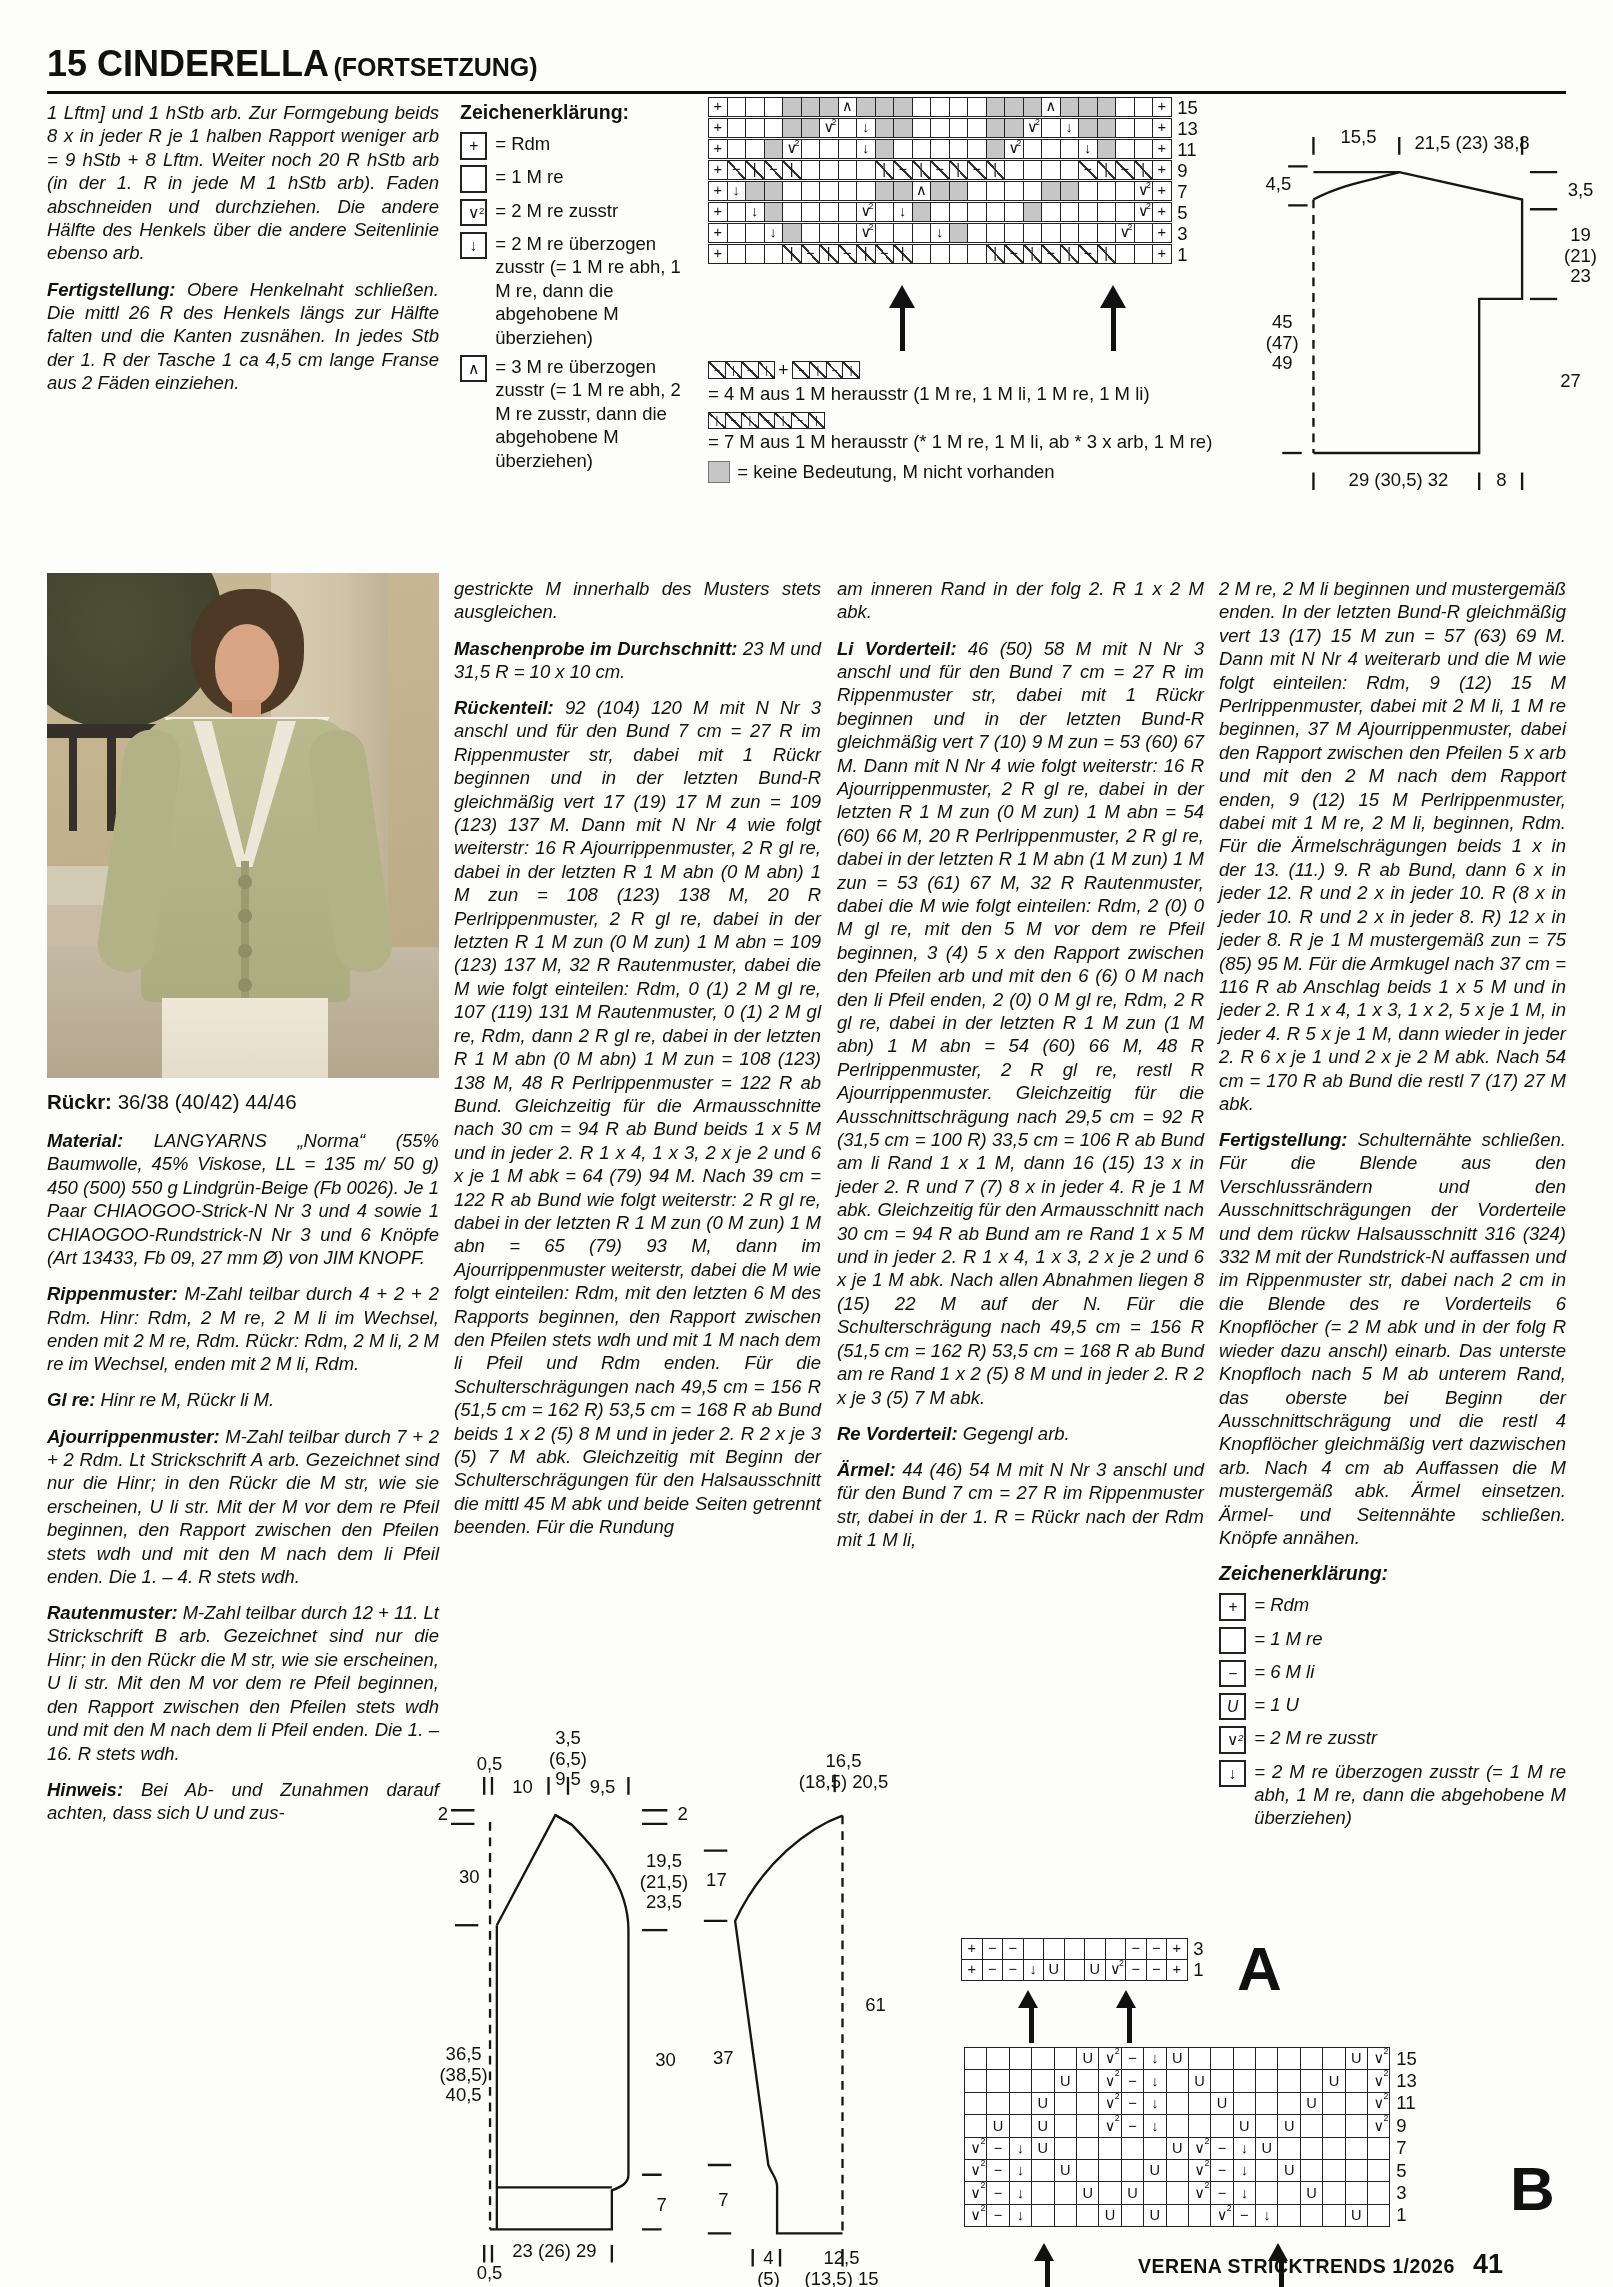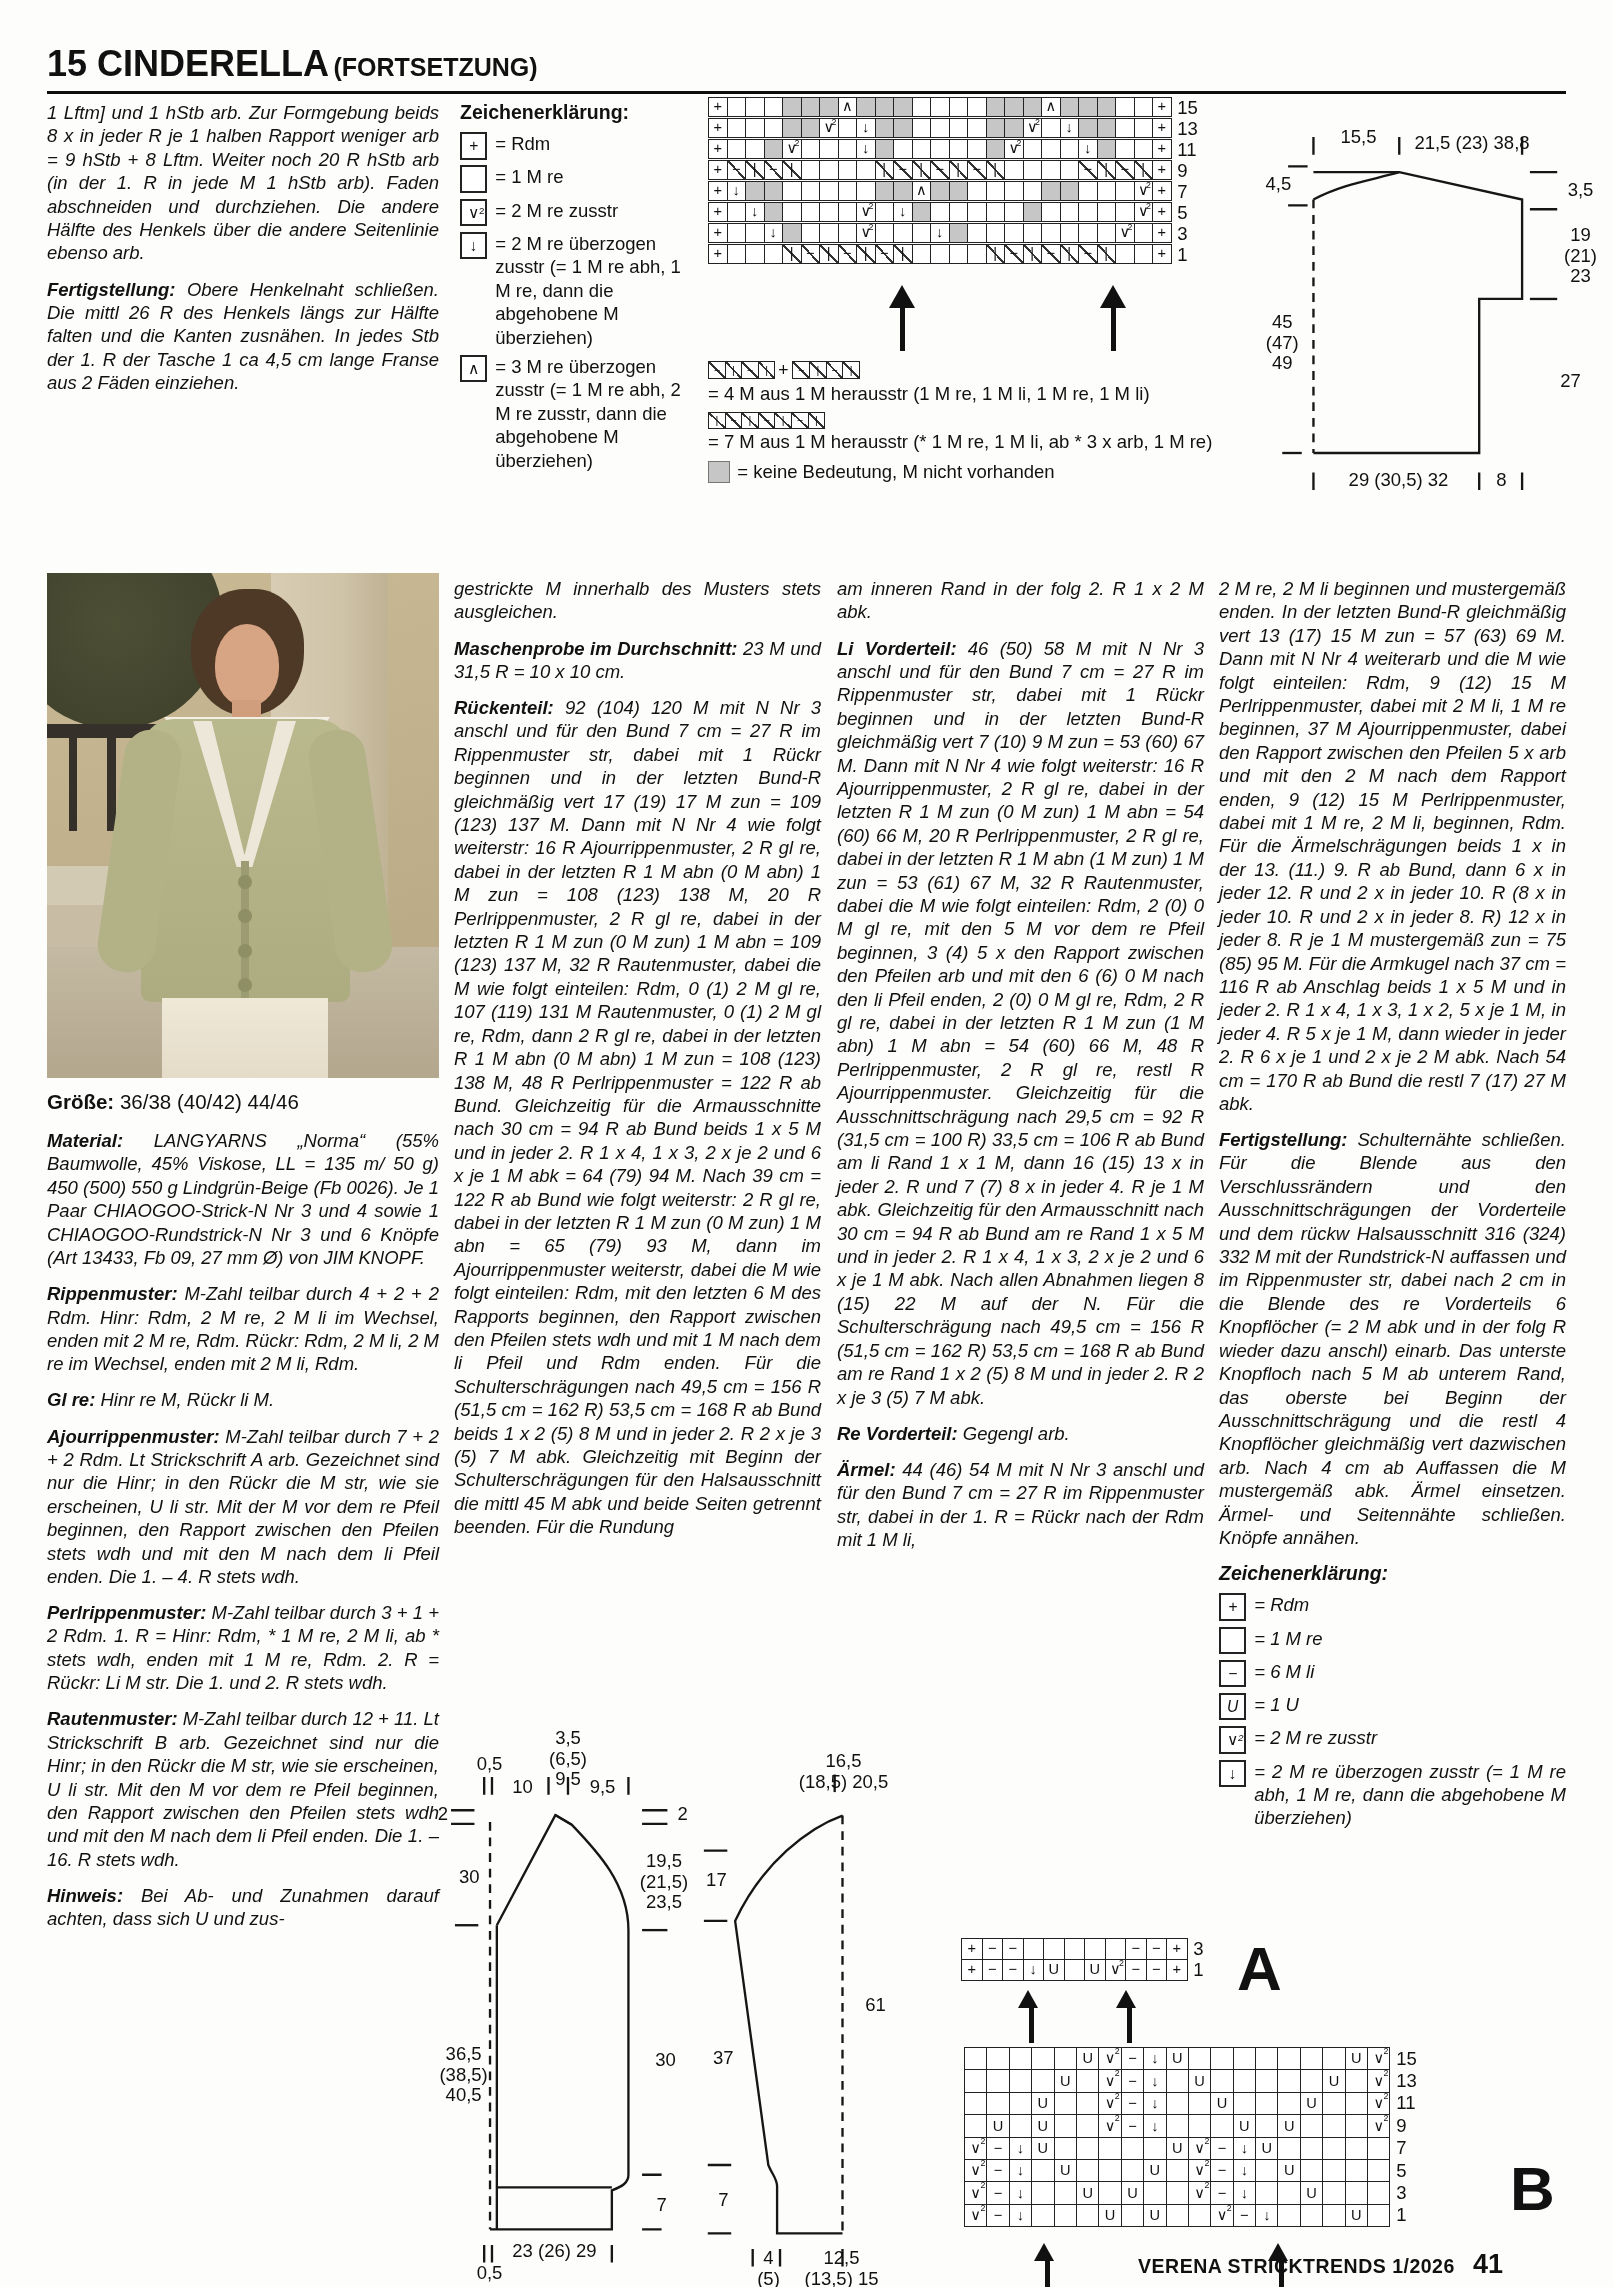--- a/index.html
+++ b/index.html
@@ -427,31 +427,30 @@
     <div style="left:64px;top:156px;width:57px;height:244px;border-radius:27px;background:#b2b286;transform:rotate(8deg);"></div>
     <div style="left:275px;top:156px;width:57px;height:244px;border-radius:27px;background:#b2b286;transform:rotate(-8deg);"></div>
     <div style="left:194px;top:288px;width:7.8px;height:141px;background:#9c9c72;"></div>
     <div style="left:191px;top:302px;width:13.7px;height:13.7px;border-radius:50%;background:#8f8f66;"></div>
     <div style="left:191px;top:336px;width:13.7px;height:13.7px;border-radius:50%;background:#8f8f66;"></div>
     <div style="left:191px;top:371px;width:13.7px;height:13.7px;border-radius:50%;background:#8f8f66;"></div>
     <div style="left:191px;top:405px;width:13.7px;height:13.7px;border-radius:50%;background:#8f8f66;"></div>
     <div style="left:115px;top:425px;width:166px;height:80px;background:linear-gradient(180deg,#efe8d7,#e4dcc8);"></div>
   </div>
   <div class="caption" style="left:47px;top:1090px;width:392px;">
-    <b>Größe:</b>
+    <b>Rückr:</b>
     <span>36/38 (40/42) 44/46</span>
   </div>
 
   <div class="col" style="left:47px;top:1129px;width:392px;">
     <div>
         <p class="sec"><b>Material: </b>LANGYARNS „Norma“ (55% Baumwolle, 45% Viskose, LL = 135 m/ 50 g) 450 (500) 550 g Lindgrün-Beige (Fb 0026). Je 1 Paar CHIAOGOO-Strick-N Nr 3 und 4 sowie 1 CHIAOGOO-Rundstrick-N Nr 3 und 6 Knöpfe (Art 13433, Fb 09, 27 mm Ø) von JIM KNOPF.</p>
         <p class="sec"><b>Rippenmuster: </b>M-Zahl teilbar durch 4 + 2 + 2 Rdm. Hinr: Rdm, 2 M re, 2 M li im Wechsel, enden mit 2 M re, Rdm. Rückr: Rdm, 2 M li, 2 M re im Wechsel, enden mit 2 M li, Rdm.</p>
         <p class="sec"><b>Gl re: </b>Hinr re M, Rückr li M.</p>
         <p class="sec"><b>Ajourrippenmuster: </b>M-Zahl teilbar durch 7 + 2 + 2 Rdm. Lt Strickschrift A arb. Gezeichnet sind nur die Hinr; in den Rückr die M str, wie sie erscheinen, U li str. Mit der M vor dem re Pfeil beginnen, den Rapport zwischen den Pfeilen stets wdh und mit den M nach dem li Pfeil enden. Die 1. – 4. R stets wdh.</p>
-        <p class="sec"><b>Perlrippenmuster: </b>M-Zahl teilbar durch 3 + 1 + 2 Rdm. 1. R = Hinr: Rdm, * 1 M re, 2 M li, ab * stets wdh, enden mit 1 M re, Rdm. 2. R = Rückr: Li M str. Die 1. und 2. R stets wdh.</p>
         <p class="sec"><b>Rautenmuster: </b>M-Zahl teilbar durch 12 + 11. Lt Strickschrift B arb. Gezeichnet sind nur die Hinr; in den Rückr die M str, wie sie erscheinen, U li str. Mit den M vor dem re Pfeil beginnen, den Rapport zwischen den Pfeilen stets wdh und mit den M nach dem li Pfeil enden. Die 1. – 16. R stets wdh.</p>
         <p class="sec"><b>Hinweis: </b>Bei Ab- und Zunahmen darauf achten, dass sich U und zus-</p>
       </div>
   </div>
 
   <div class="col" style="left:454px;top:577px;width:367px;">
     <p class="nolab">gestrickte M innerhalb des Musters stets ausgleichen.</p>
     <div>
         <p class="sec"><b>Maschenprobe im Durchschnitt: </b>23 M und 31,5 R = 10 x 10 cm.</p>
         <p class="sec"><b>Rückenteil: </b>92 (104) 120 M mit N Nr 3 anschl und für den Bund 7 cm = 27 R im Rippenmuster str, dabei mit 1 Rückr beginnen und in der letzten Bund-R gleichmäßig vert 17 (19) 17 M zun = 109 (123) 137 M. Dann mit N Nr 4 wie folgt weiterstr: 16 R Ajourrippenmuster, 2 R gl re, dabei in der letzten R 1 M abn (0 M abn) 1 M zun = 108 (123) 138 M, 20 R Perlrippenmuster, 2 R gl re, dabei in der letzten R 1 M zun (0 M zun) 1 M abn = 109 (123) 137 M, 32 R Rautenmuster, dabei die M wie folgt einteilen: Rdm, 0 (1) 2 M gl re, 107 (119) 131 M Rautenmuster, 0 (1) 2 M gl re, Rdm, dann 2 R gl re, dabei in der letzten R 1 M abn (0 M abn) 1 M zun = 108 (123) 138 M, 48 R Perlrippenmuster = 122 R ab Bund. Gleichzeitig für die Armausschnitte nach 30 cm = 94 R ab Bund beids 1 x 5 M und in jeder 2. R 1 x 4, 1 x 3, 2 x je 2 und 6 x je 1 M abk = 64 (79) 94 M. Nach 39 cm = 122 R ab Bund wie folgt weiterstr: 2 R gl re, dabei in der letzten R 1 M zun (0 M zun) 1 M abn = 65 (79) 93 M, dann im Ajourrippenmuster weiterstr, dabei die M wie folgt einteilen: Rdm, mit den letzten 6 M des Rapports beginnen, den Rapport zwischen den Pfeilen stets wdh und mit 1 M nach dem li Pfeil und Rdm enden. Für die Schulterschrägungen nach 49,5 cm = 156 R (51,5 cm = 162 R) 53,5 cm = 168 R ab Bund beids 1 x 2 (5) 8 M und in jeder 2. R 2 x je 3 (5) 7 M abk. Gleichzeitig mit Beginn der Schulterschrägungen für den Halsausschnitt die mittl 45 M abk und beide Seiten getrennt beenden. Für die Rundung</p>

